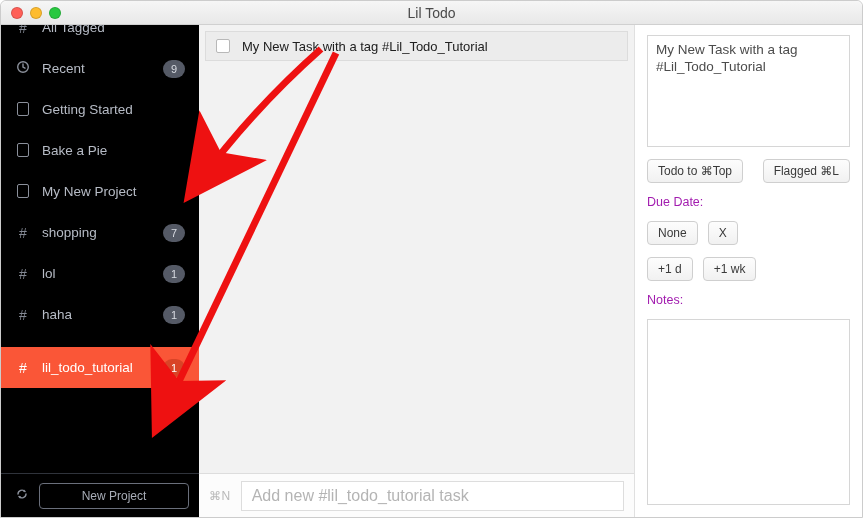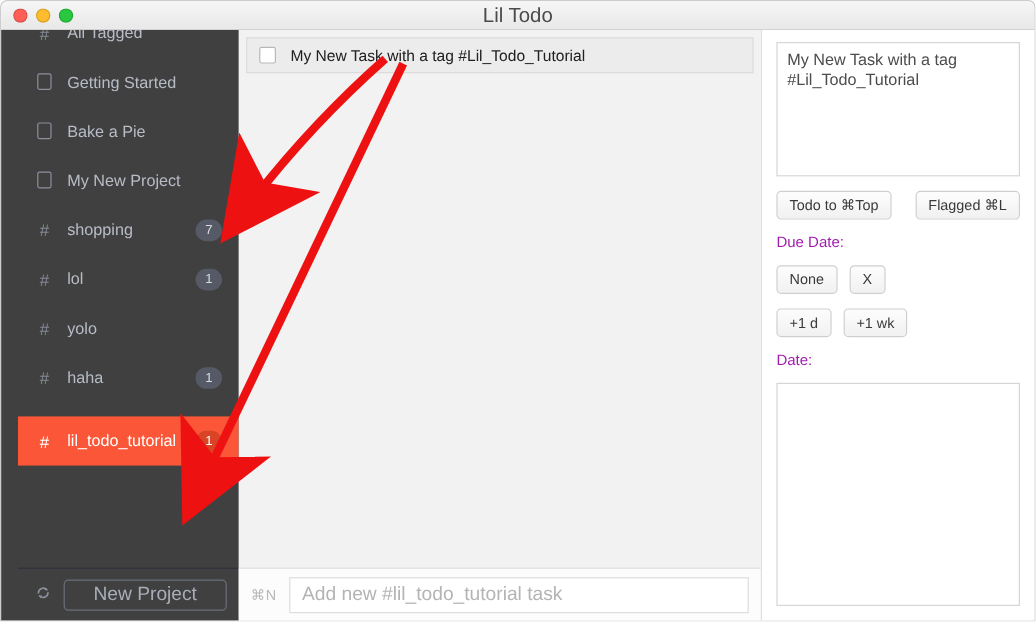--- a/index.html
+++ b/index.html
@@ -4,35 +4,35 @@
 <style>
   * { box-sizing: border-box; margin: 0; padding: 0; }
   html, body { width: 863px; height: 518px; overflow: hidden; font-family: -apple-system, "Helvetica Neue", Arial, sans-serif; font-size: 13px; }
   .window { width: 863px; height: 518px; display: flex; flex-direction: column; border: 1px solid #ccc; border-radius: 6px 6px 0 0; background: #fff; position: relative; }
   .titlebar { height: 24px; background: linear-gradient(#f6f6f6,#e8e8e8); border-bottom: 1px solid #d0d0d0; display: flex; align-items: center; position: relative; border-radius: 6px 6px 0 0; }
   .traffic { display: flex; gap: 7px; padding-left: 10px; }
   .tlight { width: 12px; height: 12px; border-radius: 50%; border: 0.5px solid rgba(0,0,0,0.15); }
   .tlight.red { background: #ff5f57; }
   .tlight.yellow { background: #febc2e; }
   .tlight.green { background: #28c840; }
-  .title { position: absolute; left: 0; right: 0; text-align: center; color: #4a4a4a; font-size: 17px; pointer-events: none; }
+  .title { position: absolute; left: 0; right: 0; text-align: center; color: #4a4a4a; font-size: 14px; pointer-events: none; }
   .body { flex: 1; display: flex; min-height: 0; }
-  .sidebar { width: 198px; background: #404040; color: #a8adb7; display: flex; flex-direction: column; padding-left: 14px; }
+  .sidebar { width: 198px; background: #000000; color: #a8adb7; display: flex; flex-direction: column; }
   .sidelist { flex: 1; overflow: hidden; }
   .sideitem { display: flex; align-items: center; height: 41px; padding: 0 14px 0 14px; cursor: default; color: #b7bcc6; }
   .sideitem .icon { width: 16px; margin-right: 11px; text-align: center; color: #848994; font-size: 14px; }
   .sideitem .label { flex: 1; font-size: 13.5px; white-space: nowrap; overflow: hidden; }
   .sideitem .badge { min-width: 22px; height: 18px; border-radius: 9px; background: #555a66; color: #d8dbe2; font-size: 11px; display: flex; align-items: center; justify-content: center; padding: 0 6px; }
   .sideitem.cut { margin-top: -18px; }
   .sideitem.selected { background: #fa5637; color: #fff; margin-top: 12px; }
   .sideitem.selected .icon { color: #fff; }
   .sideitem.selected .badge { background: #d94427; color: #fff; }
   .sidefoot { height: 44px; border-top: 1px solid #2f333b; display: flex; align-items: center; padding: 0 10px 0 14px; gap: 10px; }
   .sidefoot .sync { color: #7b808c; font-size: 14px; }
-  .newproj { flex: 1; height: 26px; border: 1px solid #6a6f7b; border-radius: 4px; color: #a8adb7; background: transparent; font-size: 16px; display: flex; align-items: center; justify-content: center; }
+  .newproj { flex: 1; height: 26px; border: 1px solid #6a6f7b; border-radius: 4px; color: #a8adb7; background: transparent; font-size: 12px; display: flex; align-items: center; justify-content: center; }
   .main { flex: 1; display: flex; flex-direction: column; background: #f2f2f2; min-width: 0; }
   .tasklist { flex: 1; padding: 6px 6px 0 6px; }
   .taskrow { height: 30px; background: #ececec; border: 1px solid #dcdcdc; display: flex; align-items: center; padding: 0 10px; gap: 12px; }
   .taskrow .cb { width: 14px; height: 14px; border: 1px solid #b8b8b8; border-radius: 2px; background: #fff; }
   .taskrow .ttext { color: #202020; font-size: 13px; }
   .addrow { height: 44px; border-top: 1px solid #ddd; display: flex; align-items: center; padding: 0 10px; gap: 10px; background: #fcfcfc; }
   .addrow .shortcut { color: #b8b8b8; font-size: 12px; letter-spacing: 0.5px; }
   .addinput { flex: 1; height: 30px; border: 1px solid #ddd; background: #fff; font-size: 16px; color: #b4b4b4; padding: 0 10px; display: flex; align-items: center; }
   .detail { width: 228px; border-left: 1px solid #e0e0e0; background: #fff; padding: 10px 12px 12px 12px; color: #4c4c4c; display: flex; flex-direction: column; gap: 12px; }
   .tasktitle { height: 112px; border: 1px solid #d6d6d6; padding: 6px 8px; font-size: 13.5px; line-height: 1.25; background: #fff; }
@@ -62,20 +62,30 @@
 
   <div class="body">
     <div class="sidebar">
       <div class="sidelist">
 
         <div class="sideitem cut">
           <span class="icon hash"></span>
           <span class="label">All Tagged</span>
         </div>
 
+        <div class="sideitem">
+          <span class="icon">
+            <svg width="14" height="14" viewBox="0 0 14 14">
+                <circle cx="7" cy="7" r="5.3" fill="none" stroke="#8b909b" stroke-width="1.4"></circle>
+                <path d="M7 4 V7 L9 8.2" fill="none" stroke="#8b909b" stroke-width="1.4" stroke-linecap="round"></path>
+              </svg>
+          </span>
+          <span class="label">Recent</span>
+          <span class="badge">9</span>
+        </div>
 
         <div class="sideitem">
           <span class="icon"><span class="docbox"></span></span>
           <span class="label">Getting Started</span>
         </div>
 
         <div class="sideitem">
           <span class="icon"><span class="docbox"></span></span>
           <span class="label">Bake a Pie</span>
         </div>
@@ -91,24 +101,20 @@
           <span class="badge">7</span>
         </div>
 
 
         <div class="sideitem">
           <span class="icon hash"></span>
           <span class="label">lol</span>
           <span class="badge">1</span>
         </div>
 
-        <div class="sideitem">
-          <span class="icon hash"></span>
-          <span class="label">yolo</span>
-        </div>
 
         <div class="sideitem">
           <span class="icon hash"></span>
           <span class="label">haha</span>
           <span class="badge">1</span>
         </div>
 
         <div class="sideitem selected">
           <span class="icon hash"></span>
           <span class="label">lil_todo_tutorial</span>
@@ -168,21 +174,21 @@
       </div>
       <div class="btnrow">
         <div class="btn">
             <span>+1 d</span>
           </div>
         <div class="btn">
             <span>+1 wk</span>
           </div>
       </div>
 
-      <div class="sectlabel">Date:</div>
+      <div class="sectlabel">Notes:</div>
       <div class="notes"></div>
     </div>
   </div>
 
   <svg class="arrow annot" style="left:0;top:0" width="863" height="518">
     <defs>
       <marker id="ah" markerWidth="12" markerHeight="12" refX="9" refY="6" orient="auto">
         <path d="M0,0 L12,6 L0,12 L3,6 Z" fill="#e11"></path>
       </marker>
     </defs>

